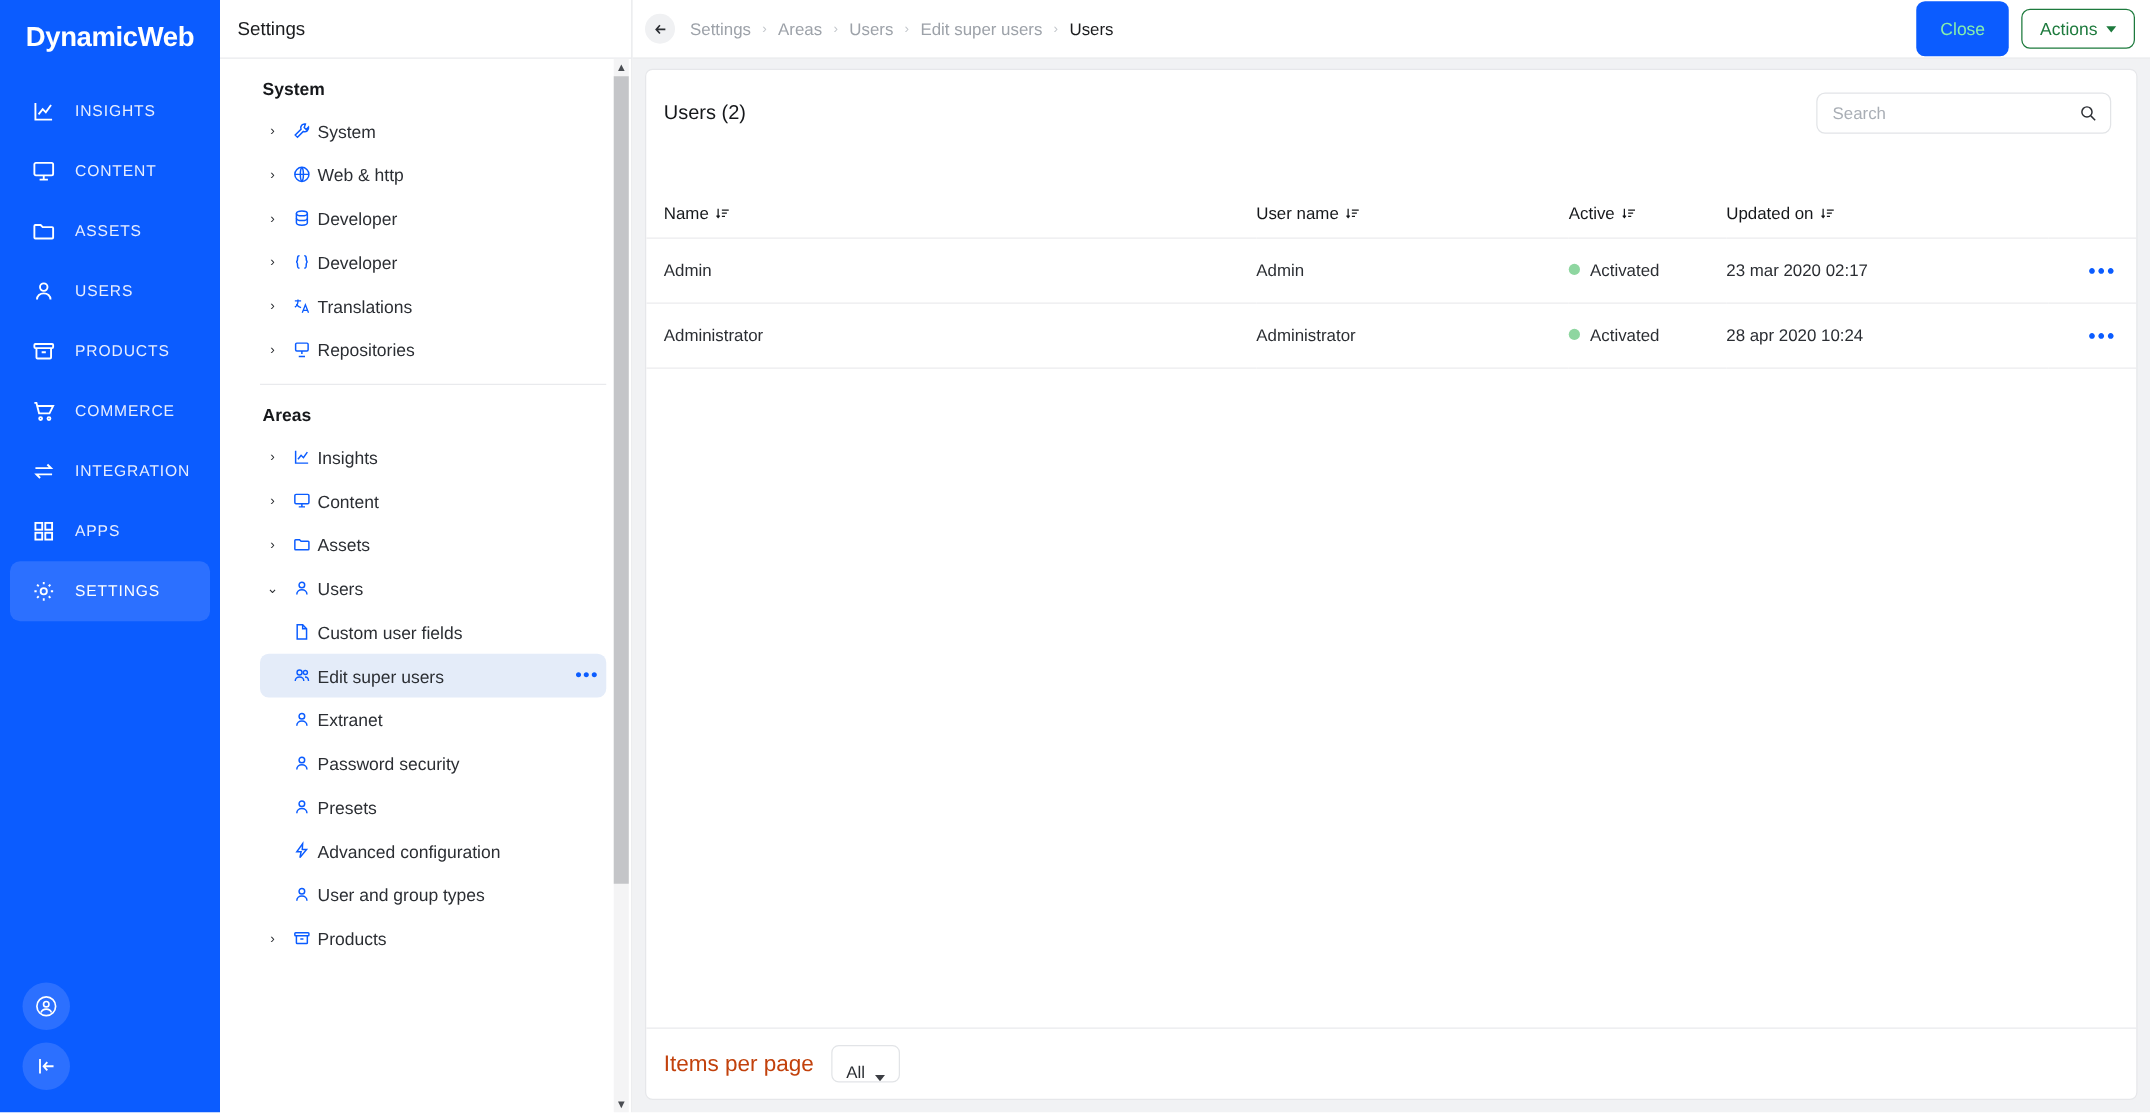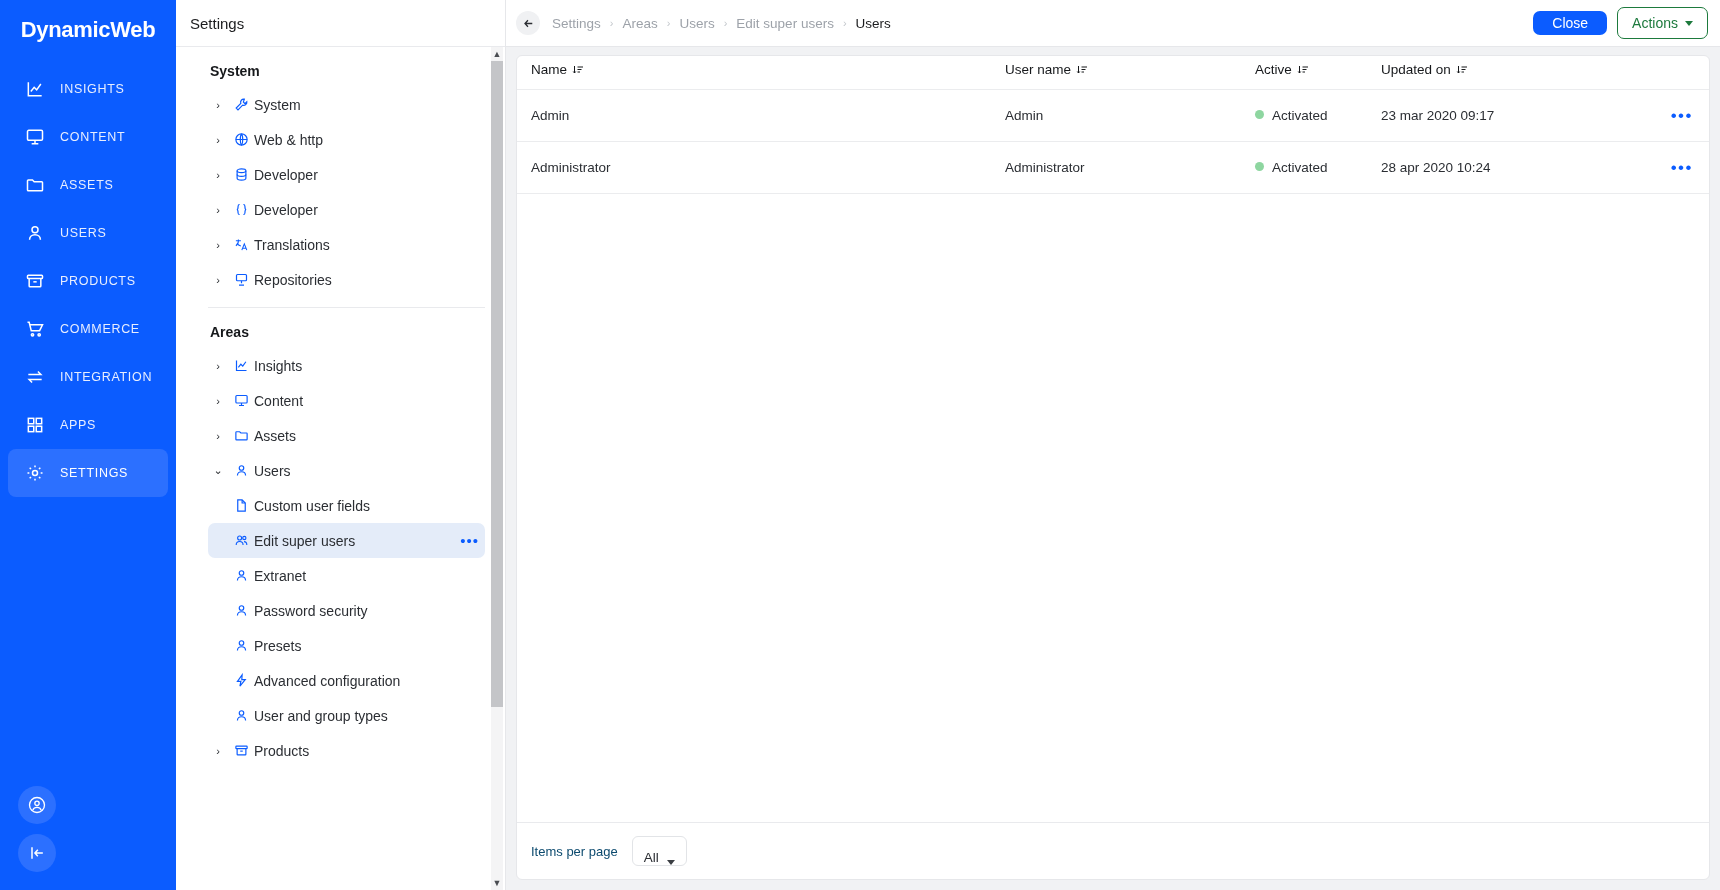--- a/index.html
+++ b/index.html
@@ -95,22 +95,22 @@
   .back-btn {
     width: 24px; height: 24px; border-radius: 50%; background: #f0f1f3;
     display: flex; align-items: center; justify-content: center; cursor: pointer; flex: 0 0 24px;
   }
   .crumbs { display: flex; align-items: center; margin-left: 12px; gap: 9px; }
   .crumb { font-size: 13.5px; color: #9da2a9; cursor: pointer; white-space: nowrap; }
   .crumb.cur { color: #1b1c1e; cursor: default; }
   .crumb-sep { color: #c3c7cc; font-size: 11px; }
   .topbar-right { margin-left: auto; display: flex; align-items: center; gap: 10px; }
   .btn-close {
-    background: #0b5cff; color: #ffffff; border: none; border-radius: 7px;
-    height: 24px; padding: 0 19px; font-size: 14px; cursor: pointer;
+    background: #0b5cff; color: #86efac; border: none; border-radius: 7px;
+    height: 44px; padding: 0 19px; font-size: 14px; cursor: pointer;
     font-family: inherit;
   }
   .btn-actions {
     background: #fff; color: #1d7a3d; border: 1px solid #1d7a3d; border-radius: 7px;
     height: 32px; padding: 0 14px; font-size: 14px; cursor: pointer;
     display: flex; align-items: center; gap: 7px; font-family: inherit;
   }
   .caret-dn { width: 0; height: 0; border-left: 4.5px solid transparent; border-right: 4.5px solid transparent; border-top: 5.5px solid #1d7a3d; }
 
   .content-wrap { flex: 1; padding: 8px 10px 10px 10px; display: flex; min-height: 0; }
@@ -125,42 +125,42 @@
   .search-box {
     margin-left: auto; width: 236px; height: 33px; border: 1px solid #e2e4e7;
     border-radius: 7px; display: flex; align-items: center; padding: 0 10px 0 12px;
   }
   .search-box input {
     border: none; outline: none; flex: 1; font-size: 13.5px;
     color: #2b2e33; font-family: inherit; background: transparent;
   }
   .search-box input::placeholder { color: #a9aeb5; }
 
-  table { width: 100%; border-collapse: collapse; table-layout: fixed; }
+  table { width: 100%; border-collapse: collapse; table-layout: fixed; margin-top: 36px; }
   thead th {
     text-align: left; font-size: 13.5px; font-weight: 400; color: #16181b;
     padding: 6px 0 12px 0; border-bottom: 1px solid #ebecee;
   }
   th .th-in { display: inline-flex; align-items: center; gap: 5px; cursor: pointer; }
   tbody td {
     font-size: 13.5px; color: #2b2e33; padding: 17px 0; border-bottom: 1px solid #ebecee;
     vertical-align: middle;
   }
   .c-name { width: 488px; padding-left: 14px !important; }
   .c-user { width: 250px; }
   .c-active { width: 126px; }
   .c-upd { width: auto; }
   .c-menu { width: 70px; text-align: right; padding-right: 16px !important; }
   .dot-green { width: 9px; height: 9px; border-radius: 50%; background: #8ed6a0; display: inline-block; margin-right: 8px; vertical-align: 1px; }
   .row-dots { color: #0b5cff; font-size: 17px; letter-spacing: 1.5px; line-height: 1; cursor: pointer; }
   .table-fill { flex: 1; }
   .card-foot {
     border-top: 1px solid #e9eaed; padding: 13px 14px; display: flex; align-items: center; gap: 14px;
   }
-  .foot-lbl { font-size: 13px; color: #0c4a6e; }
+  .foot-lbl { font-size: 18px; color: #c2410c; }
   .per-page {
     border: 1px solid #e2e4e7; border-radius: 6px; height: 30px; padding: 0 11px;
     display: flex; align-items: flex-end; gap: 8px; font-size: 13.5px; color: #2b2e33;
     cursor: pointer; background: #fff;
   }
   .caret-dk { width: 0; height: 0; border-left: 4px solid transparent; border-right: 4px solid transparent; border-top: 5px solid #3b3e43; }
   svg { display: block; }
 </style>
 </head>
 <body>
@@ -526,20 +526,32 @@
         <button class="btn-actions">
           <span>Actions</span>
           <span class="caret-dn"></span>
         </button>
       </div>
     </header>
 
     <div class="content-wrap">
       <div class="card">
 
+        <div class="card-head">
+          <span class="card-title">Users (2)</span>
+          <div class="search-box">
+            <input type="text" placeholder="Search" style="">
+            <span>
+                <svg width="15" height="15" viewBox="0 0 24 24" fill="none" stroke="#2b2e33" stroke-width="1.9">
+                  <circle cx="10.5" cy="10.5" r="6.5"></circle>
+                  <path d="M15.5 15.5L21 21"></path>
+                </svg>
+              </span>
+          </div>
+        </div>
 
         <table>
           <thead>
             <tr>
               <th class="c-name"><span class="th-in">
                     <span>Name</span>
                     <span>
                       <svg width="12" height="12" viewBox="0 0 24 24" fill="none" stroke="#16181b" stroke-width="2">
                         <path d="M5 4v14M2.5 15L5 18l2.5-3"></path>
                         <path d="M11 6h11M11 11h8M11 16h5"></path>
@@ -574,21 +586,21 @@
                     </span>
                   </span></th>
               <th class="c-menu"></th>
             </tr>
           </thead>
           <tbody>
             <tr>
               <td class="c-name">Admin</td>
               <td class="c-user">Admin</td>
               <td class="c-active"><span class="dot-green"></span><span>Activated</span></td>
-              <td class="c-upd">23 mar 2020 09:17</td>
+              <td class="c-upd">23 mar 2020 02:17</td>
               <td class="c-menu"><span class="row-dots">•••</span></td>
             </tr>
             <tr>
               <td class="c-name">Administrator</td>
               <td class="c-user">Administrator</td>
               <td class="c-active"><span class="dot-green"></span><span>Activated</span></td>
               <td class="c-upd">28 apr 2020 10:24</td>
               <td class="c-menu"><span class="row-dots">•••</span></td>
             </tr>
           </tbody>

